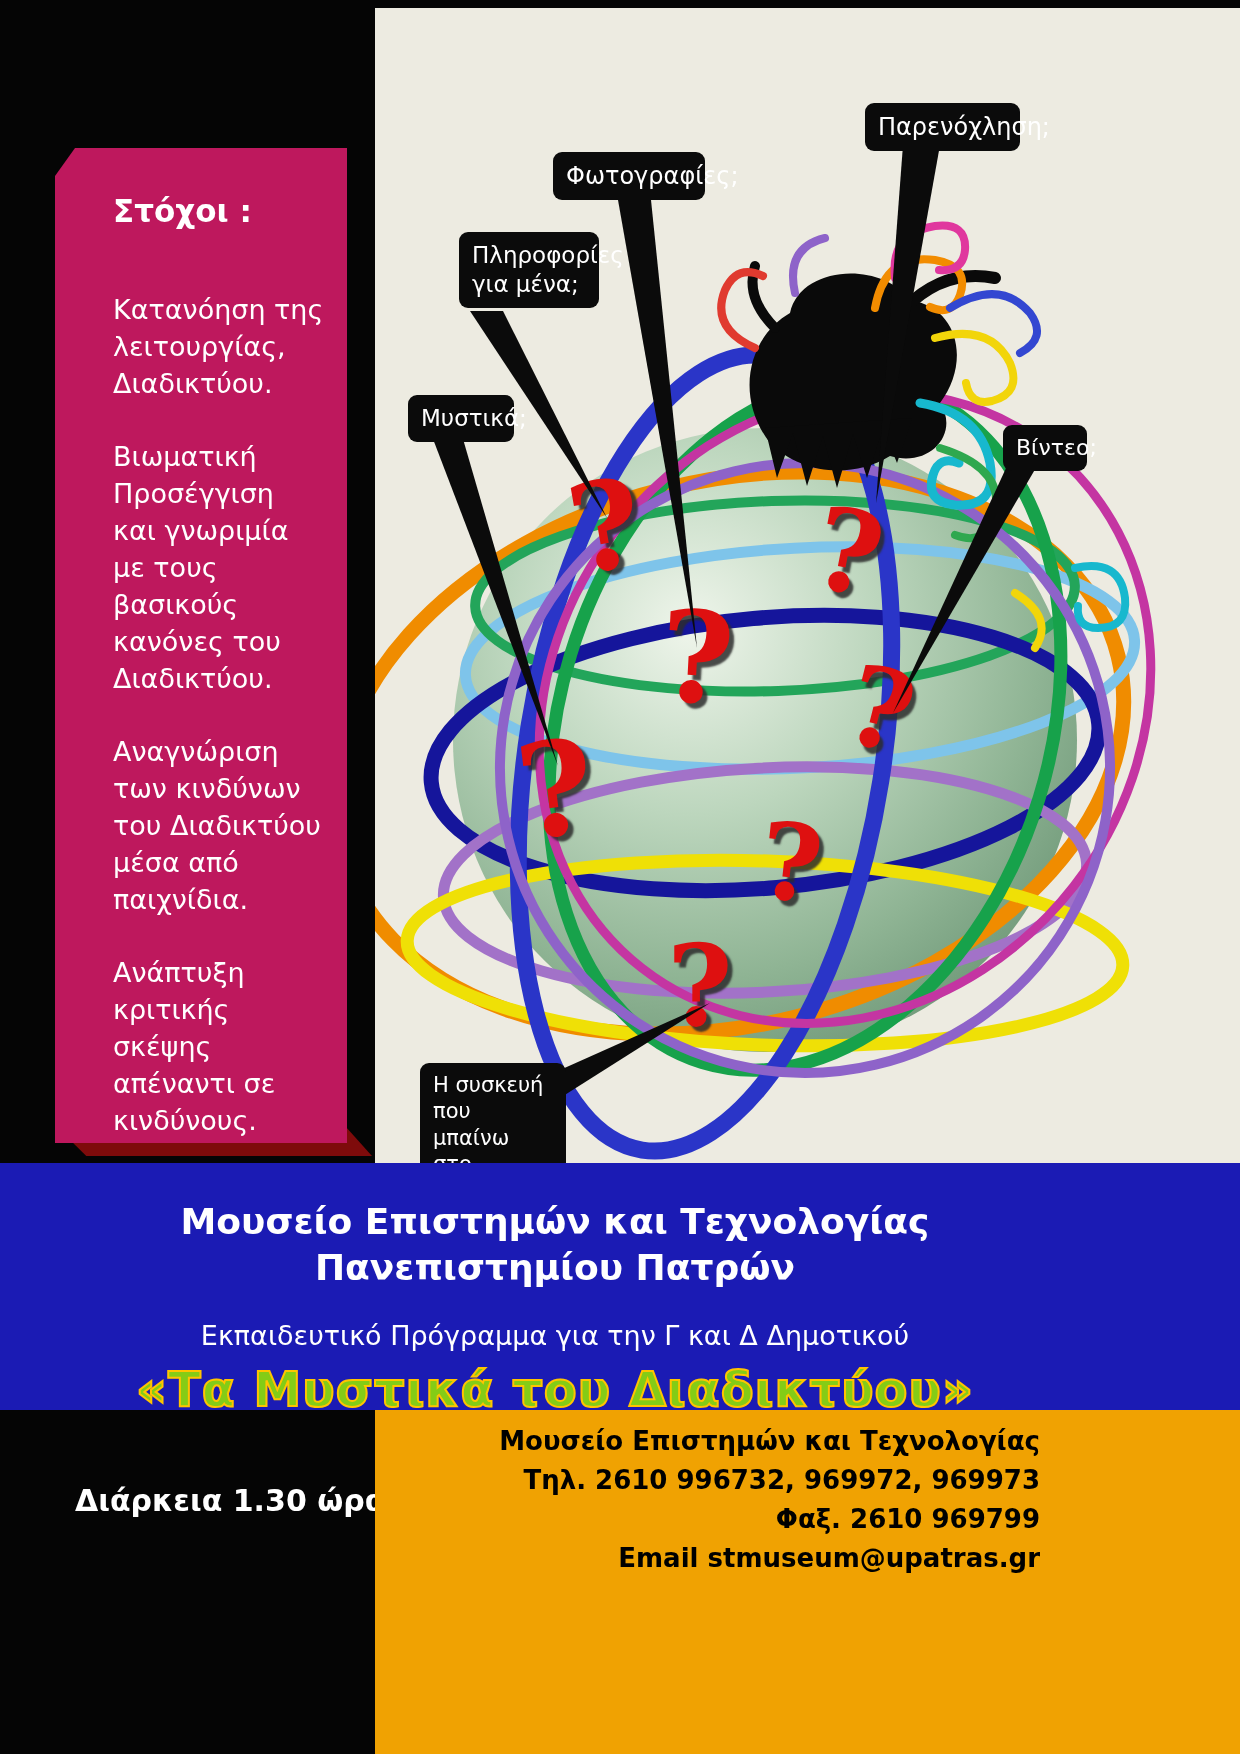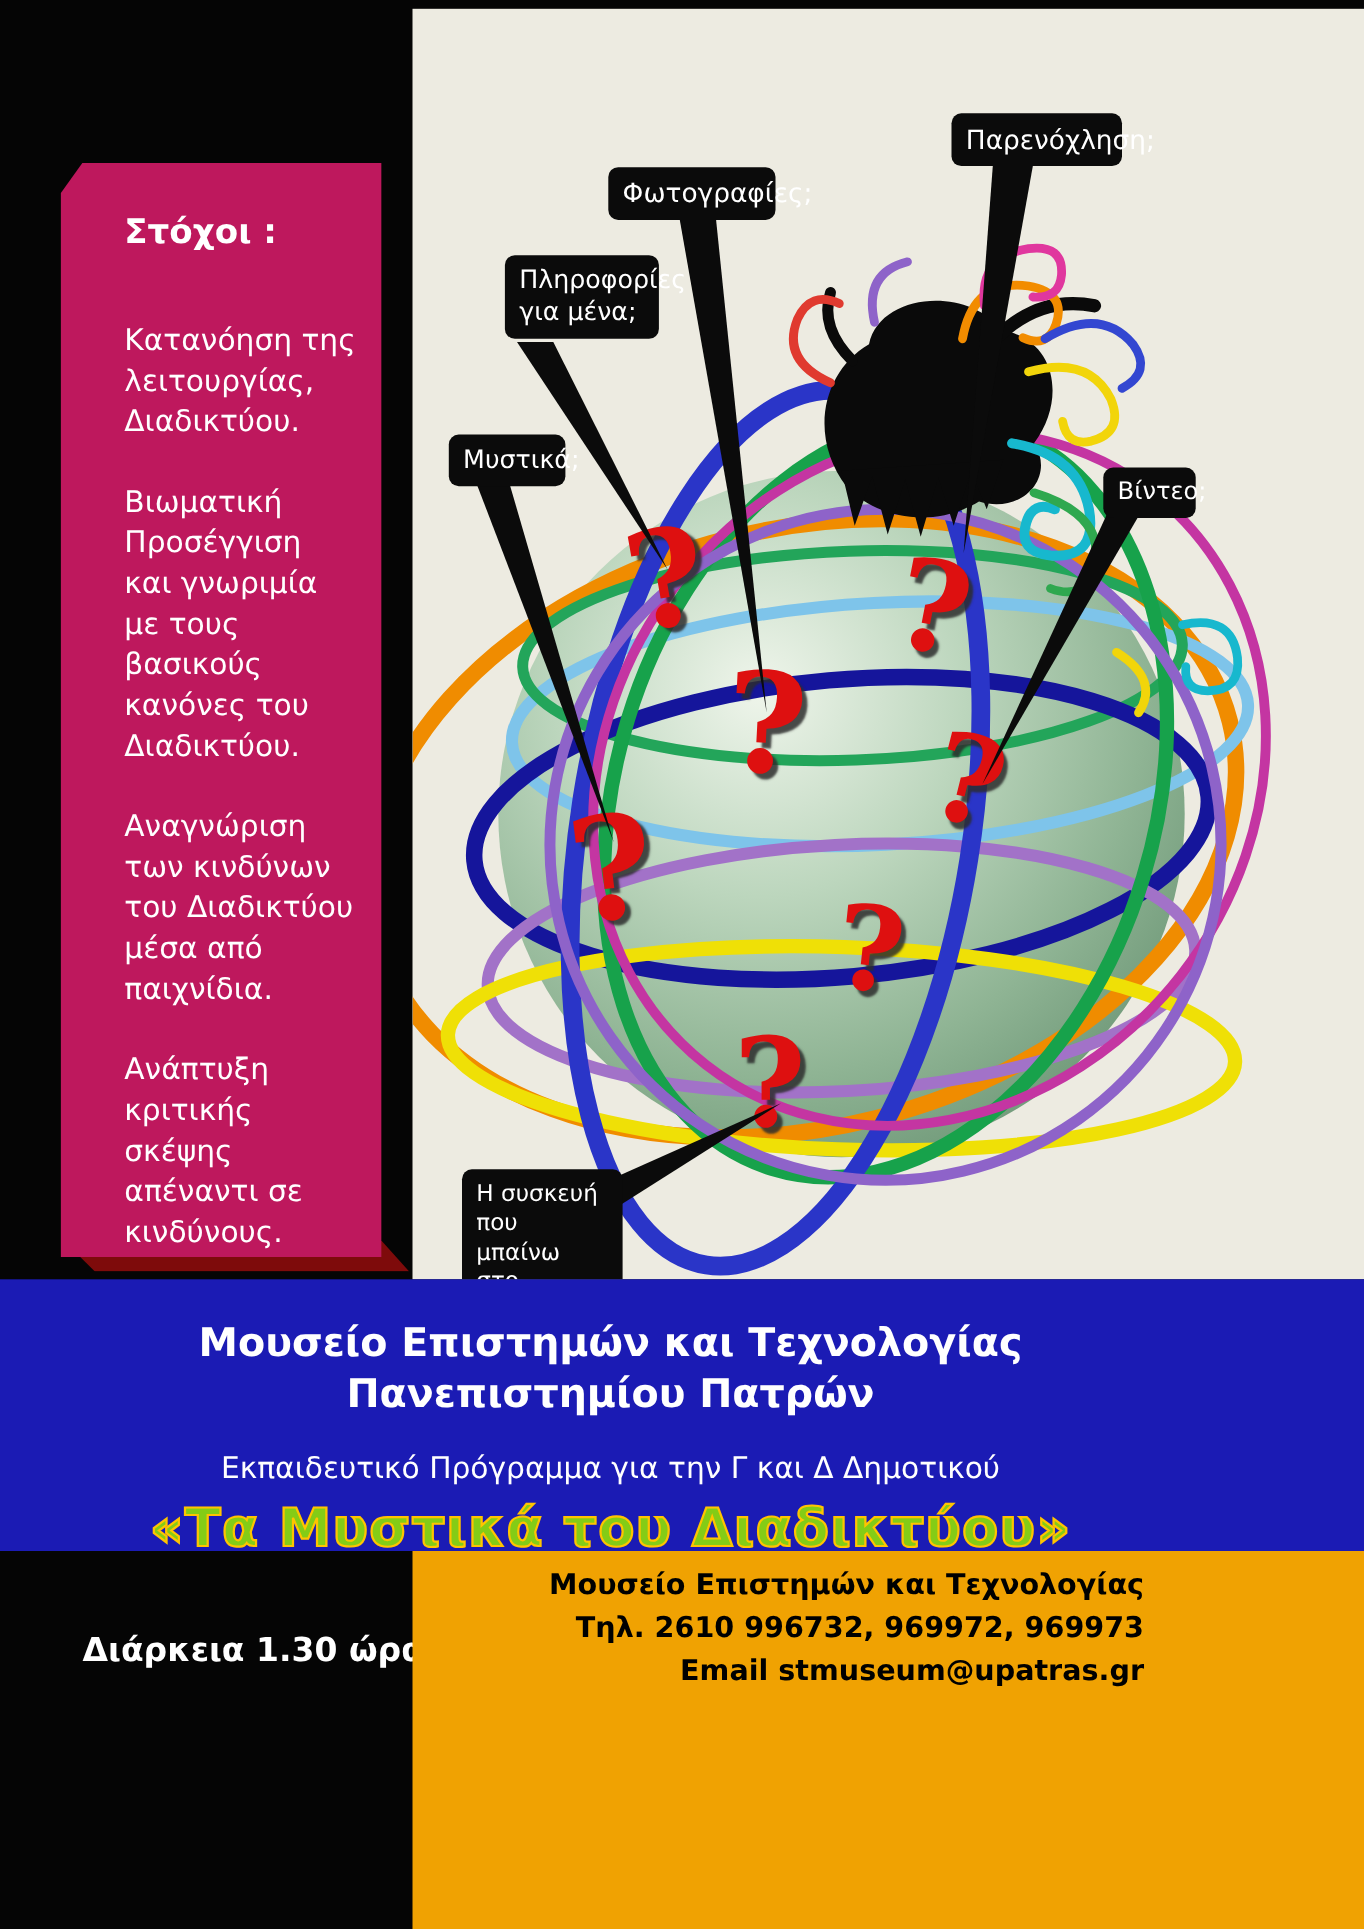--- a/index.html
+++ b/index.html
@@ -176,16 +176,17 @@
     <div class="banner-line-big">Μουσείο  Επιστημών και Τεχνολογίας</div>
     <div class="banner-line-big">Πανεπιστημίου Πατρών</div>
     <div class="banner-line-small">Εκπαιδευτικό Πρόγραμμα για την Γ και Δ Δημοτικού</div>
     <div class="banner-title">«Τα Μυστικά του Διαδικτύου»</div>
   </div>
 
   <div class="duration">Διάρκεια  1.30 ώρα</div>
   <div class="orange-band">
     <div class="contact-line">Μουσείο Επιστημών και Τεχνολογίας</div>
     <div class="contact-line">Τηλ. 2610 996732, 969972, 969973</div>
+    <div class="contact-line">Φαξ. 2610 969799</div>
     <div class="contact-line">Email stmuseum@upatras.gr</div>
   </div>
 
 </div>
 
 </body></html>

